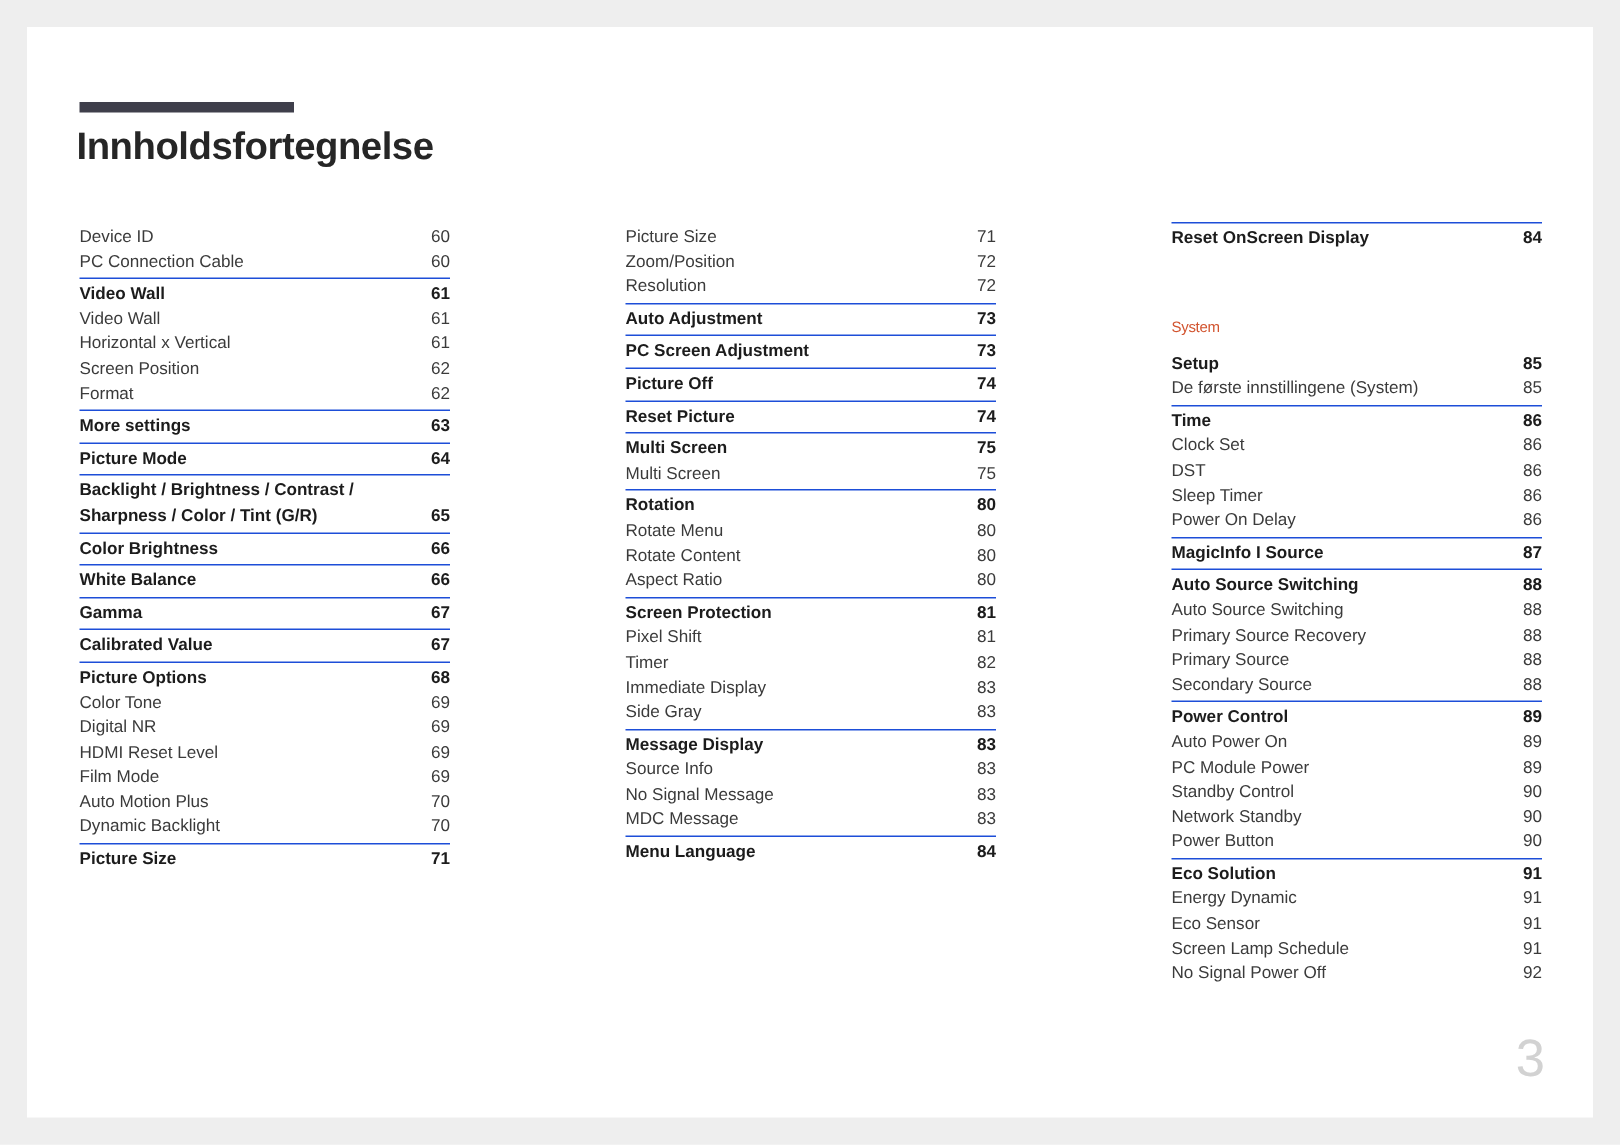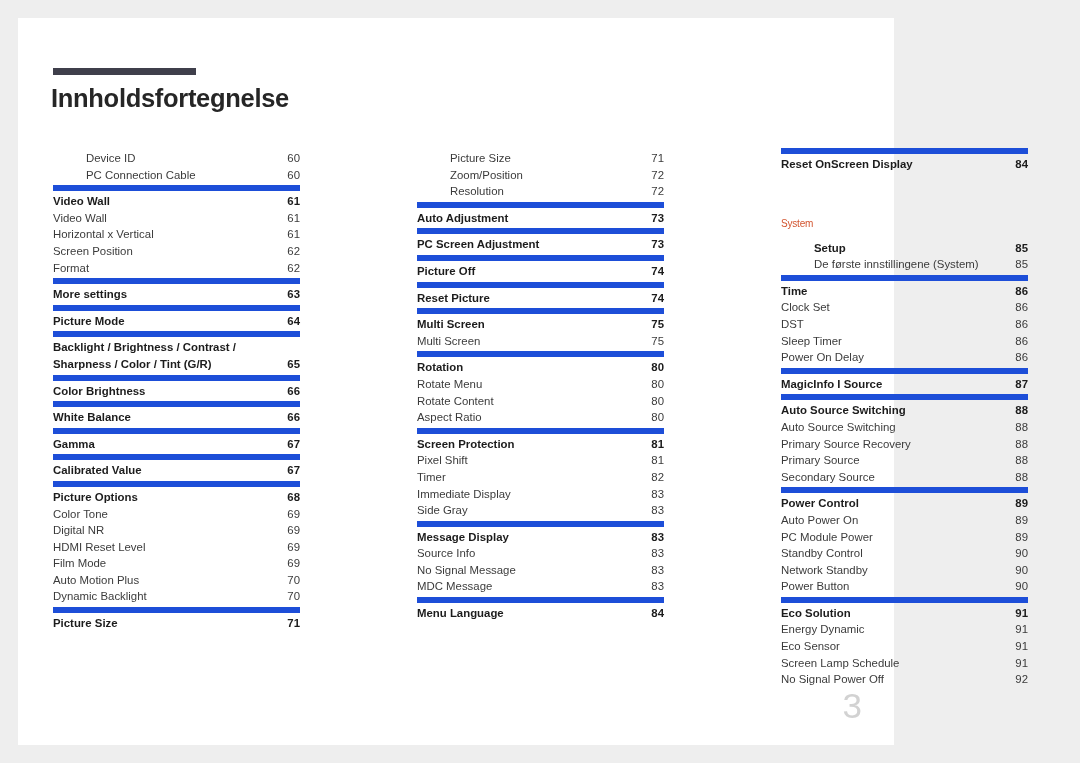--- a/index.html
+++ b/index.html
@@ -5,21 +5,21 @@
   * { box-sizing: border-box; margin: 0; padding: 0; }
   html, body {
     width: 1080px; height: 763px;
     background: #eeeeee;
     font-family: "Liberation Sans", sans-serif;
     overflow: hidden;
   }
   .page {
     position: absolute;
     left: 18px; top: 18px;
-    width: 876px; height: 727px;
+    width: 1044px; height: 727px;
     background: #ffffff;
   }
 
   
   .title-bar {
     position: absolute;
     left: 35px; top: 50px;
     width: 143px; height: 7px;
     background: #3f3f4b;
   }
@@ -48,22 +48,22 @@
     color: #d2542f;
     font-size: 10px;
     font-weight: normal;
     letter-spacing: -0.2px;
     padding-bottom: 9px;
   }
   .sec-head.pad-top { padding-top: 46px; }
   .sec-head.pad-top-lg { padding-top: 43px; }
 
   
-  .group { border-top: 6px solid #1d4ed8; padding-top: 2px; padding-bottom: 2px; }
-  .group.no-rule { border-top: none; margin-left: 33px; }
+  .group { border-top: 1px solid #1d4ed8; padding-top: 2px; padding-bottom: 2px; }
+  .group.no-rule { border-top: none; }
 
   .row {
     display: flex;
     align-items: baseline;
     justify-content: space-between;
     font-size: 11.4px;
     color: #3b3b3b;
     line-height: 16.6px;
     white-space: nowrap;
   }

